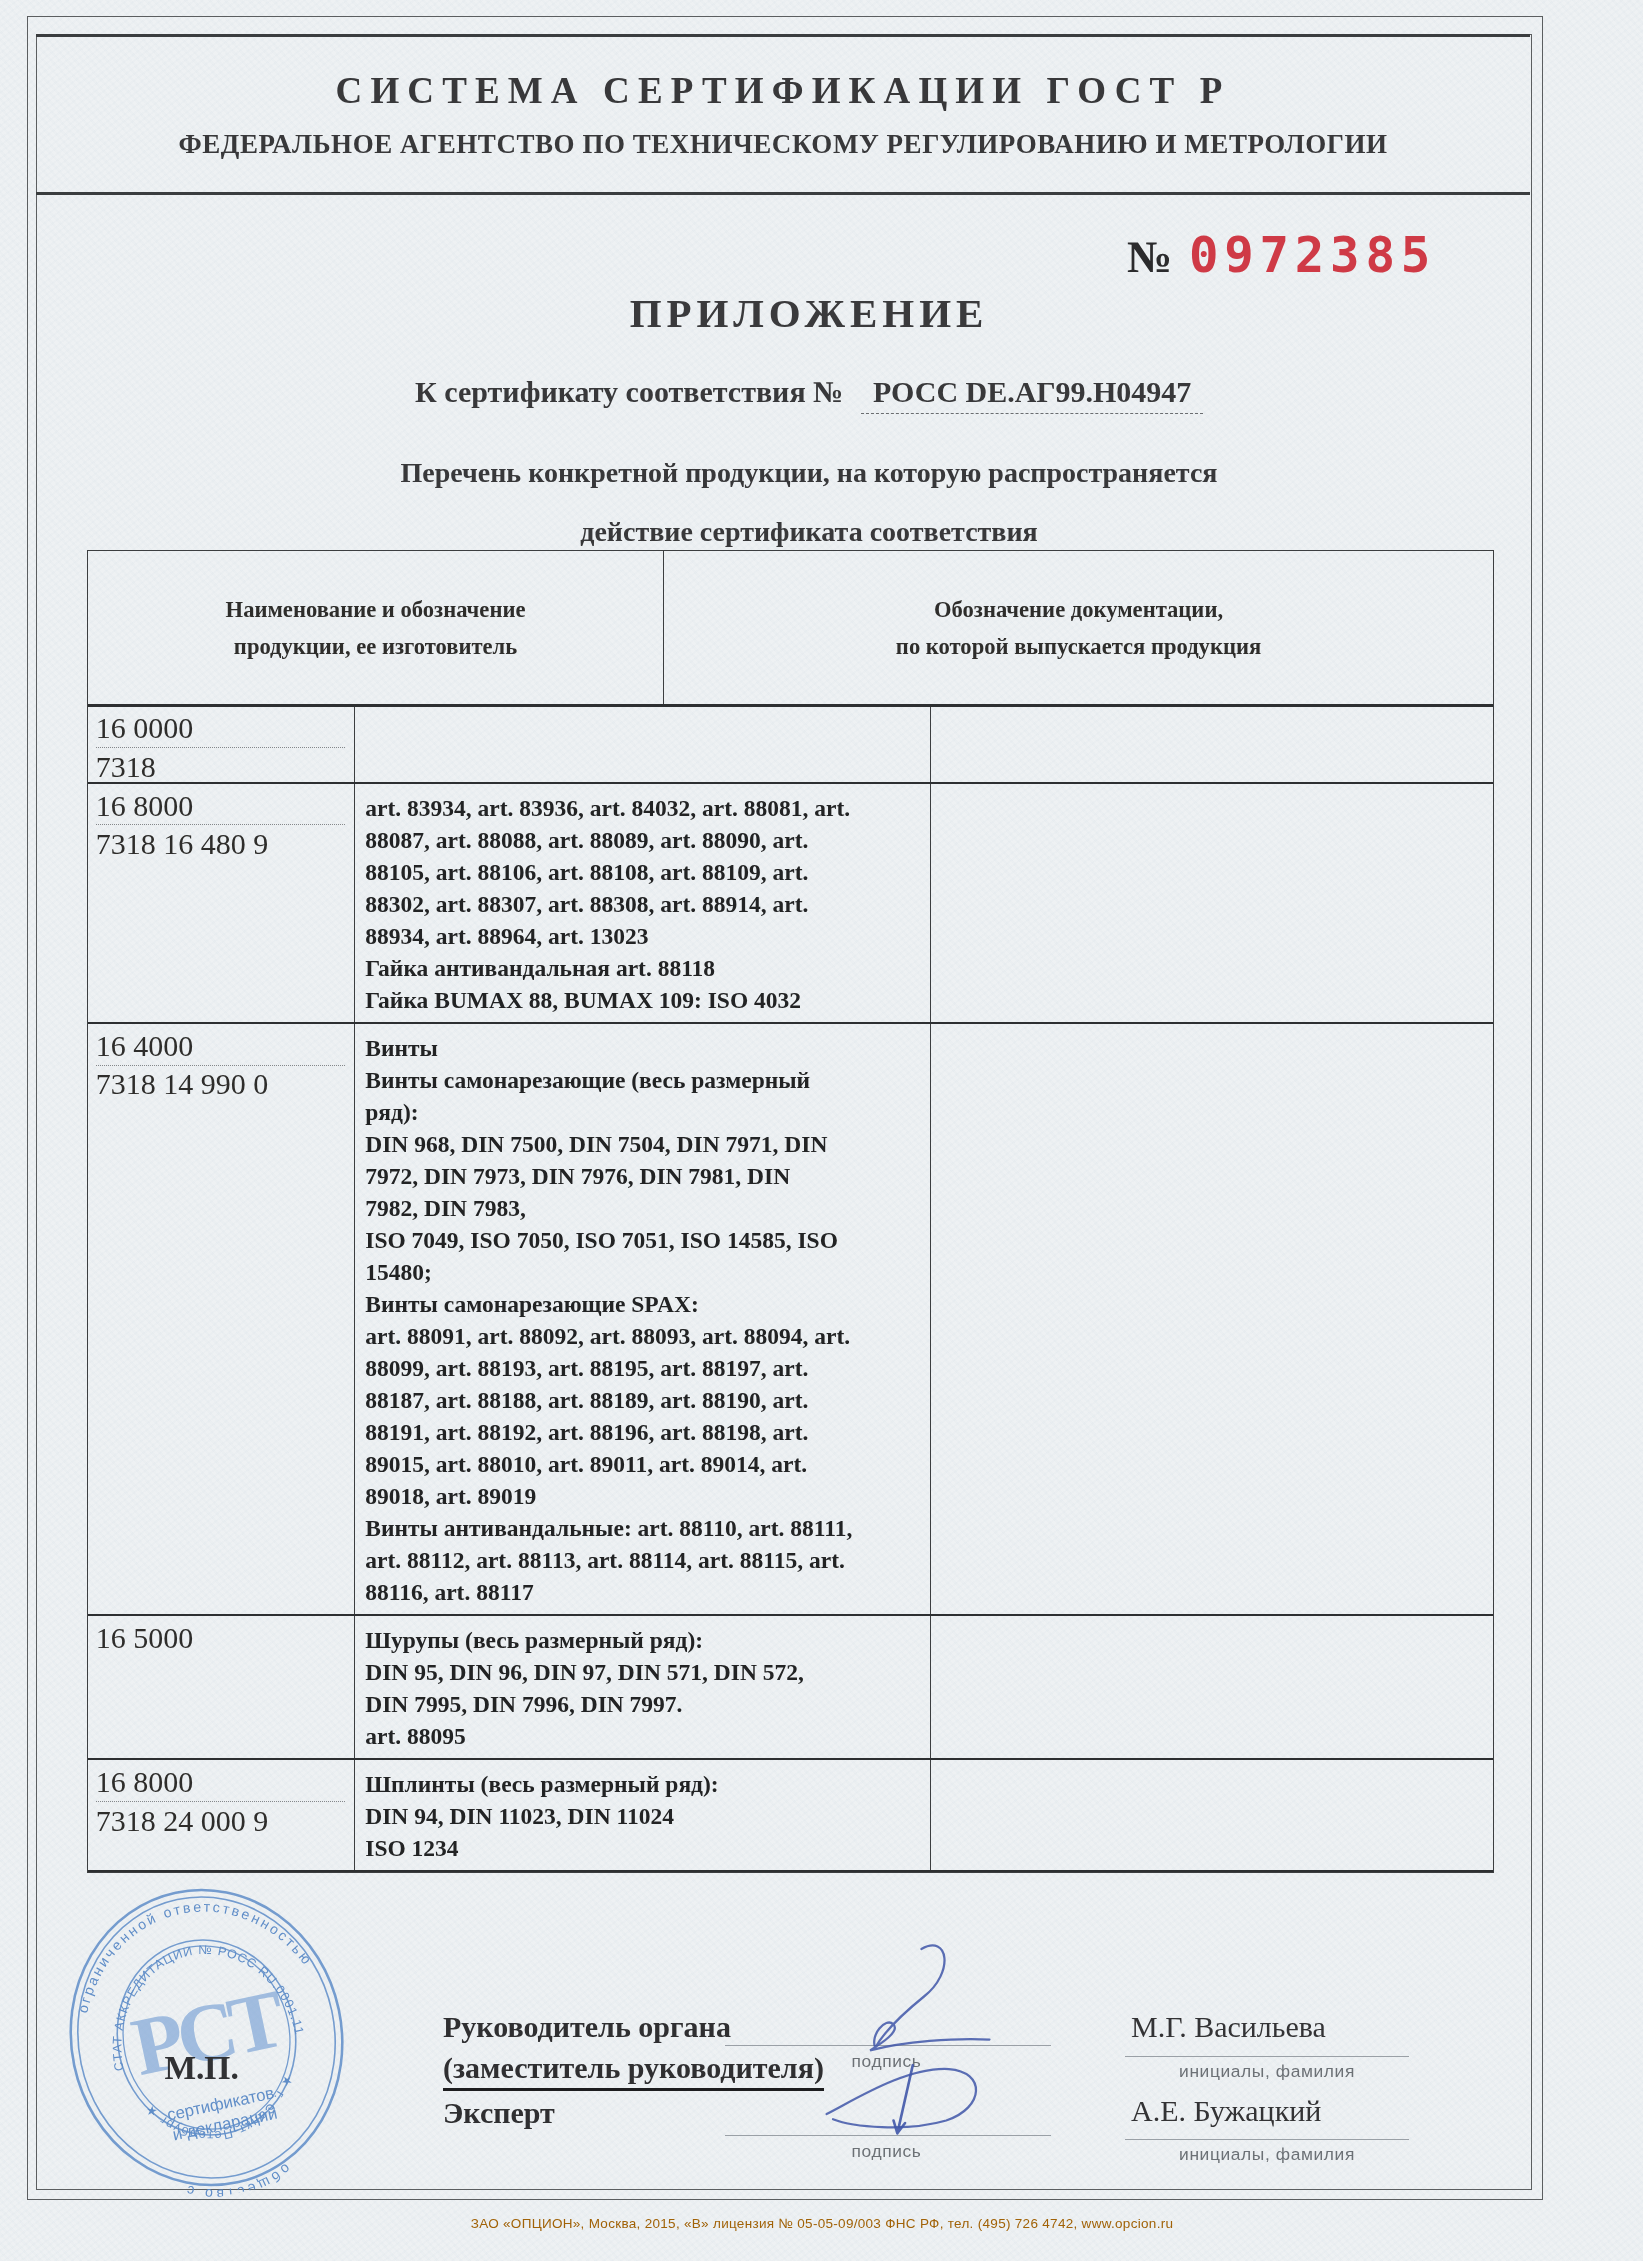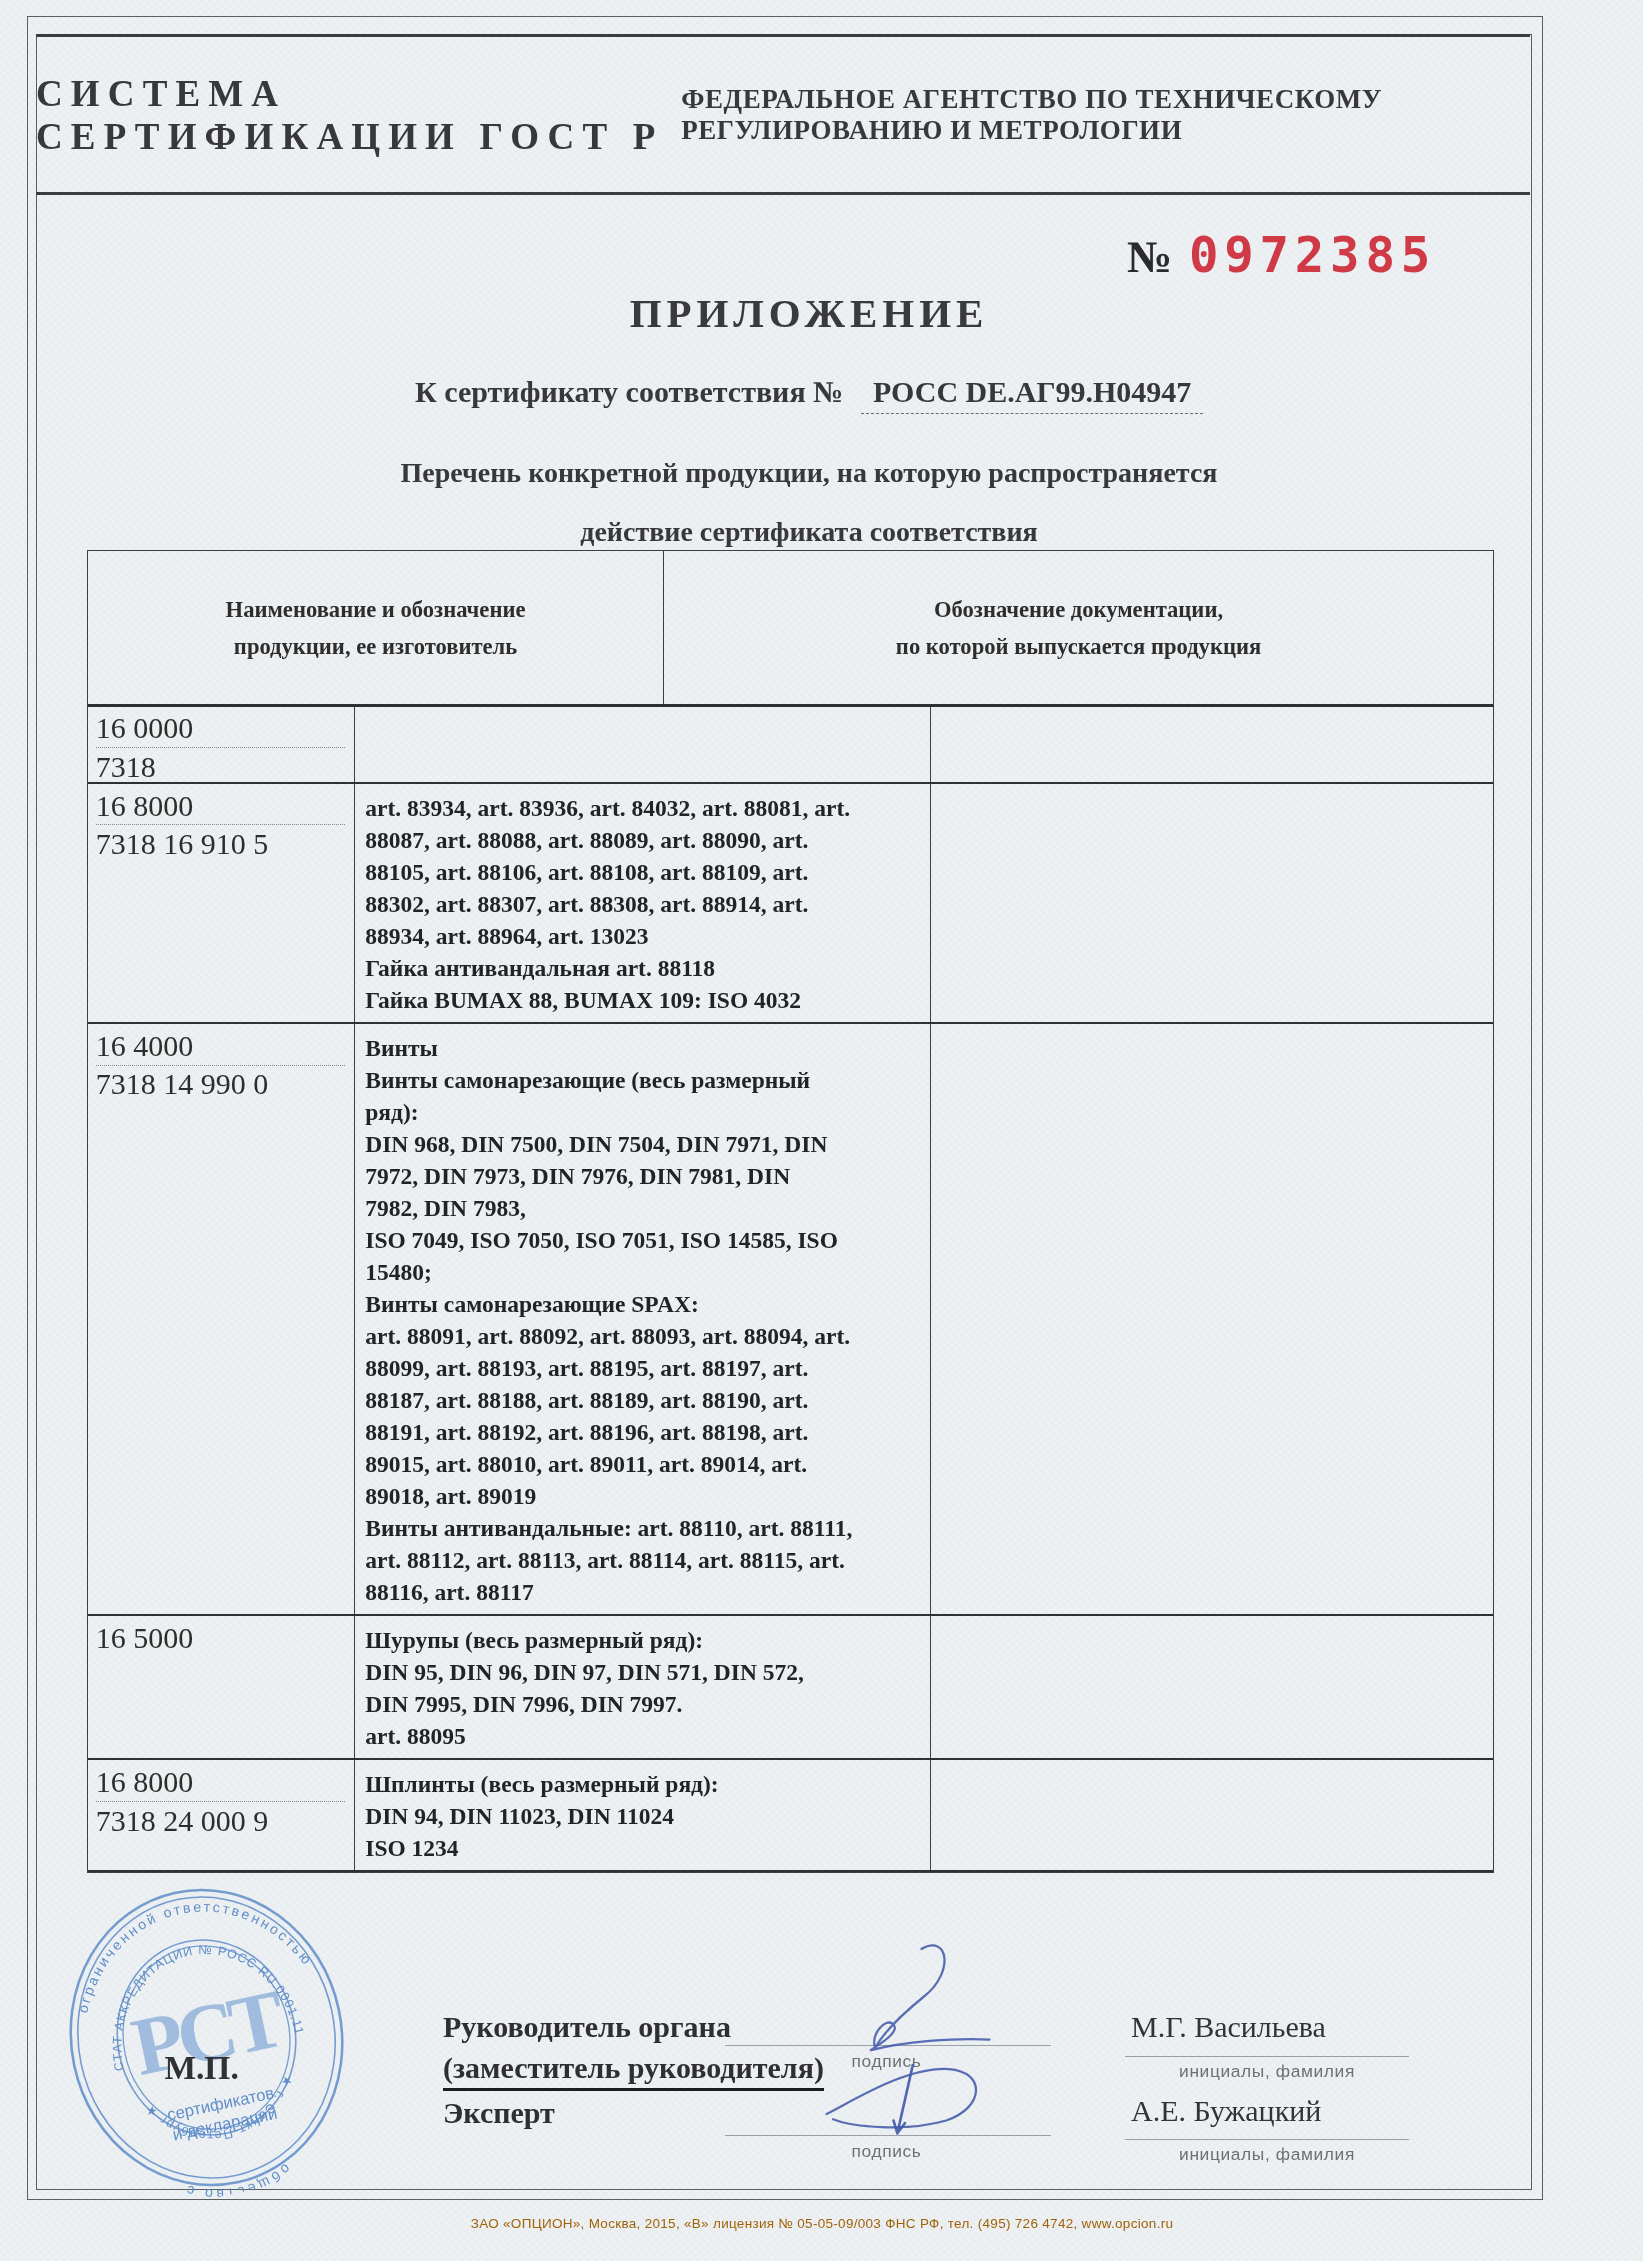--- a/index.html
+++ b/index.html
@@ -13,21 +13,21 @@
     content:"";position:absolute;inset:0;pointer-events:none;
     background:
       repeating-linear-gradient(47deg, rgba(160,185,200,.045) 0 2.6px, transparent 2.6px 5.8px),
       repeating-linear-gradient(-38deg, rgba(150,175,195,.04) 0 1.9px, transparent 1.9px 5.2px);
   }
   .frame-outer{position:absolute;left:27px;top:16px;width:1514px;height:2182px;border:1.3px solid #5b5e60;}
   .frame-inner{position:absolute;left:36px;top:34px;width:1494px;height:2154px;border:1.3px solid #5b5e60;}
   .header-box{
     position:absolute;left:36px;top:34px;width:1494px;height:155px;
     border-top:3.2px solid #3a3d3f;border-bottom:3.2px solid #3a3d3f;
-    display:flex;flex-direction:row;justify-content:center;align-items:center;gap:17px;
+    display:flex;flex-direction:column;justify-content:center;align-items:center;gap:17px;
   }
   .hdr1{font-size:37px;font-weight:bold;letter-spacing:.22em;color:#38383a;}
   .hdr2{font-size:27px;font-weight:bold;letter-spacing:.02em;color:#38383a;}
   .docno{position:absolute;top:227px;right:208px;display:flex;align-items:baseline;gap:17px;}
   .docno .nosign{font-size:45px;font-weight:bold;color:#2b2b2d;}
   .docno .nodigits{font-family:"DejaVu Sans Mono", monospace;font-size:49px;font-weight:700;letter-spacing:5.8px;color:#cf3a46;}
   .title{position:absolute;left:45px;top:289px;width:1528px;text-align:center;
     font-size:41px;font-weight:bold;letter-spacing:.12em;color:#3a3a3c;}
   .certline{position:absolute;left:45px;top:375px;width:1528px;text-align:center;
     font-size:30px;font-weight:bold;color:#38383a;}
@@ -109,21 +109,21 @@
       <div>7318</div>
     </div>
     <div class="c2 namecell"></div>
     <div class="c3 namecell"></div>
   </div>
 
   <div class="trow r2">
     <div class="c1 codecell">
       <div>16 8000</div>
       <div class="code-dots"></div>
-      <div>7318 16 910 5</div>
+      <div>7318 16 480 9</div>
     </div>
     <div class="c2 namecell">art. 83934, art. 83936, art. 84032, art. 88081, art.
 88087, art. 88088, art. 88089, art. 88090, art.
 88105, art. 88106, art. 88108, art. 88109, art.
 88302, art. 88307, art. 88308, art. 88914, art.
 88934, art. 88964, art. 13023
 Гайка антивандальная  art. 88118
 Гайка BUMAX 88, BUMAX 109: ISO 4032</div>
     <div class="c3 namecell"></div>
   </div>

